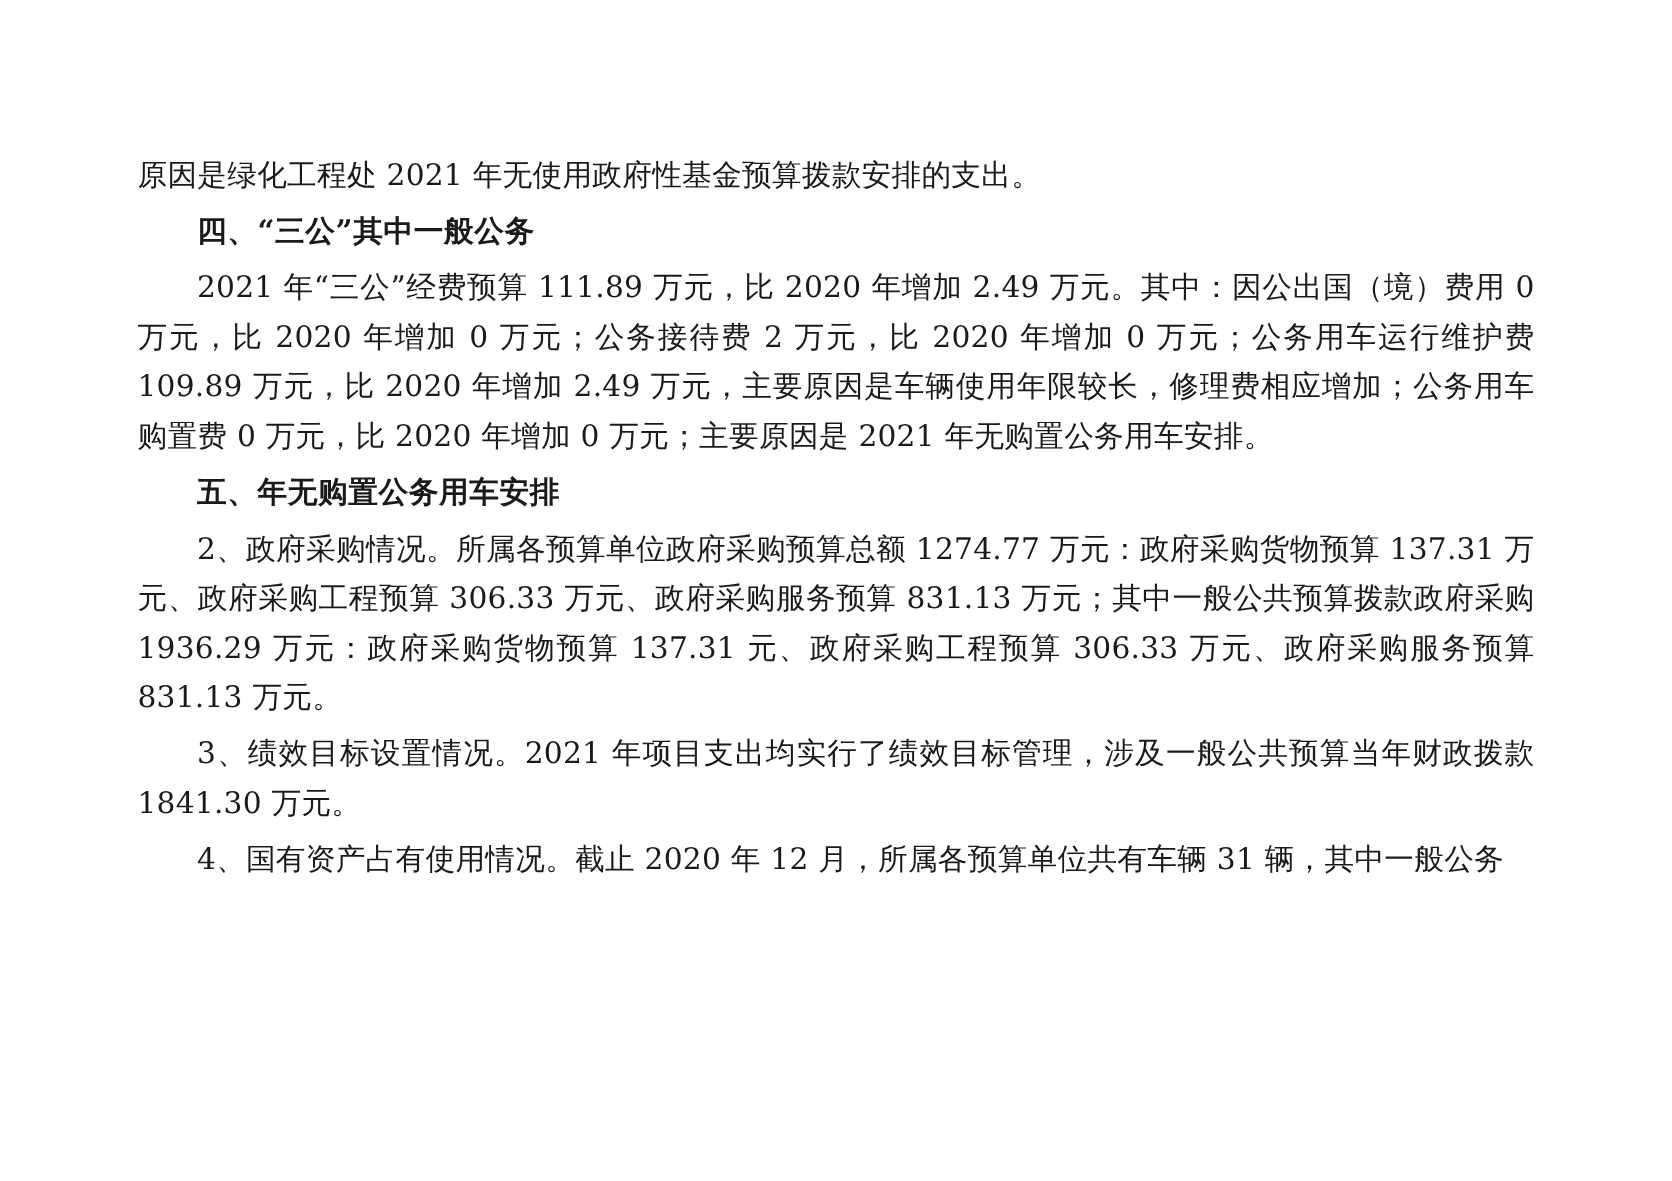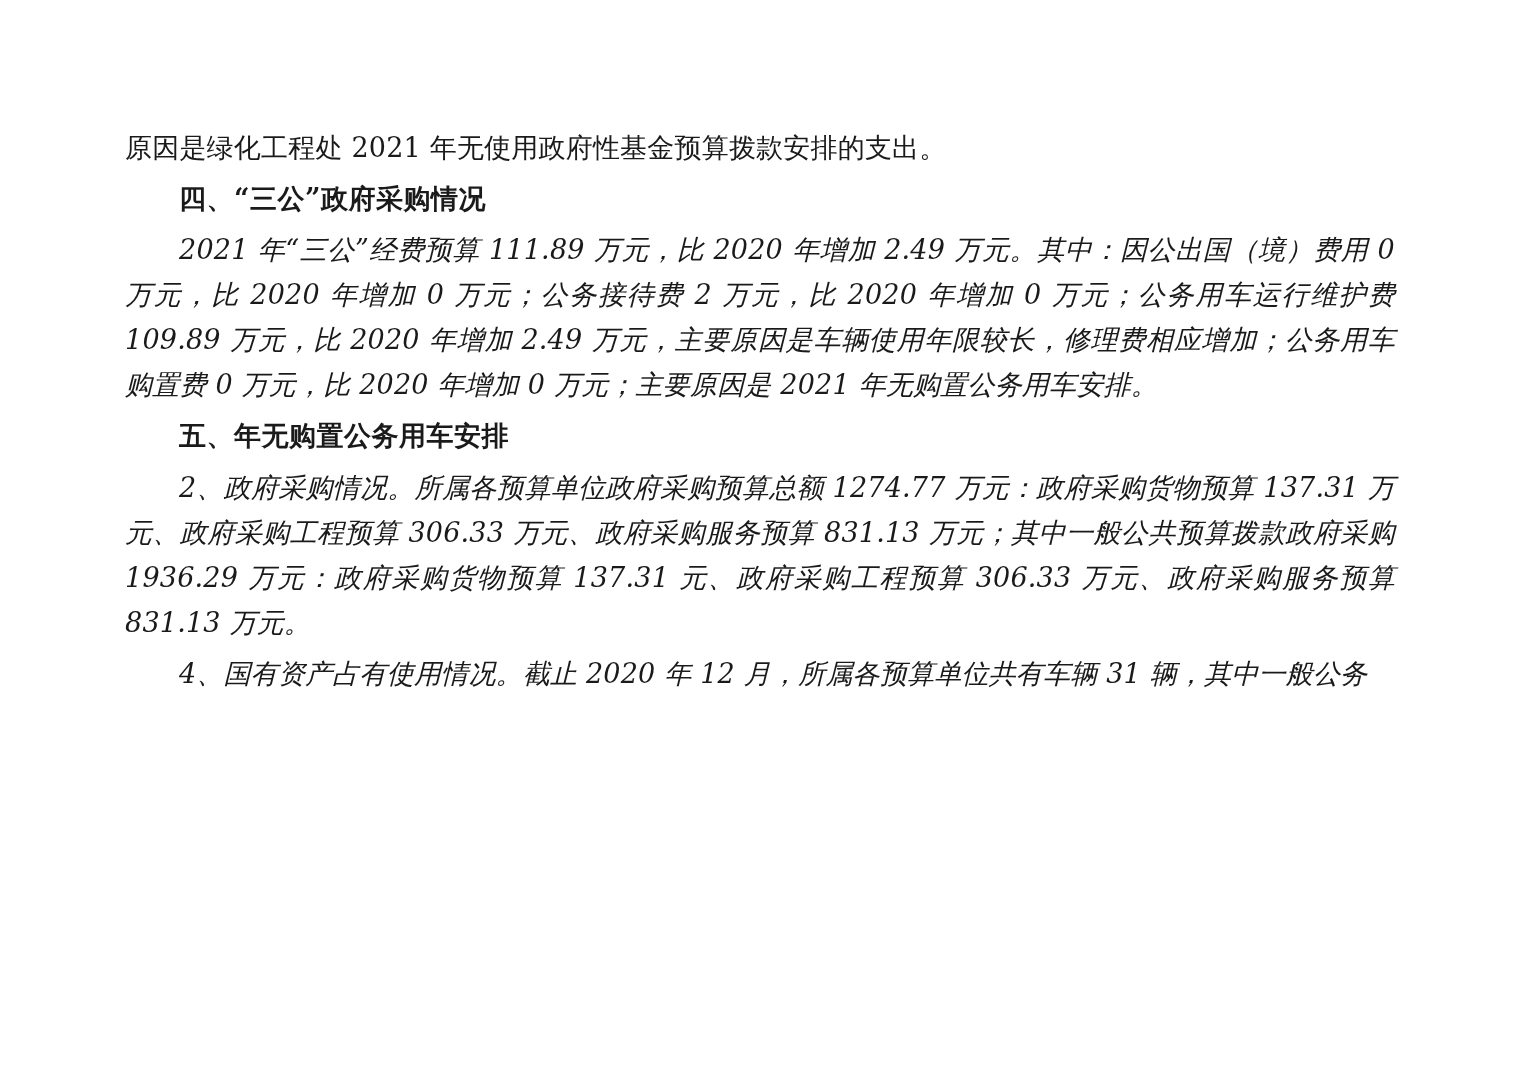--- a/index.html
+++ b/index.html
@@ -27,45 +27,46 @@
   p {
     margin: 0 0 6px 0;
     font-size: 27px;
     line-height: 1.67;
     text-align: justify;
     text-justify: inter-ideograph;
     letter-spacing: 0.2px;
   }
   p.indent {
     text-indent: 2em;
-    font-style: italic;
   }
   p.heading {
     font-weight: bold;
     text-indent: 2em;
     letter-spacing: 0.5px;
   }
   p.noindent {
     text-indent: 0;
+    margin-top: 12px;
   }
 </style>
 </head>
 <body>
 
 <div class="page">
   <div class="doc-body">
 
     <p class="noindent">原因是绿化工程处 2021 年无使用政府性基金预算拨款安排的支出。</p>
 
-    <p class="heading">四、“三公”政府采购情况</p>
+    <p class="heading">四、“三公”其中一般公务</p>
 
     <p class="indent">2021 年“三公”经费预算 111.89 万元，比 2020 年增加 2.49 万元。其中：因公出国（境）费用 0 万元，比 2020 年增加 0 万元；公务接待费 2 万元，比 2020 年增加 0 万元；公务用车运行维护费 109.89 万元，比 2020 年增加 2.49 万元，主要原因是车辆使用年限较长，修理费相应增加；公务用车购置费 0 万元，比 2020 年增加 0 万元；主要原因是 2021 年无购置公务用车安排。</p>
 
     <p class="heading">五、年无购置公务用车安排</p>
 
 
     <p class="indent">2、政府采购情况。所属各预算单位政府采购预算总额 1274.77 万元：政府采购货物预算 137.31 万元、政府采购工程预算 306.33 万元、政府采购服务预算 831.13 万元；其中一般公共预算拨款政府采购 1936.29 万元：政府采购货物预算 137.31 元、政府采购工程预算 306.33 万元、政府采购服务预算 831.13 万元。</p>
 
+    <p class="indent">3、绩效目标设置情况。2021 年项目支出均实行了绩效目标管理，涉及一般公共预算当年财政拨款 1841.30 万元。</p>
 
     <p class="indent">4、国有资产占有使用情况。截止 2020 年 12 月，所属各预算单位共有车辆 31 辆，其中一般公务</p>
 
   </div>
 </div>
 
 </body></html>

